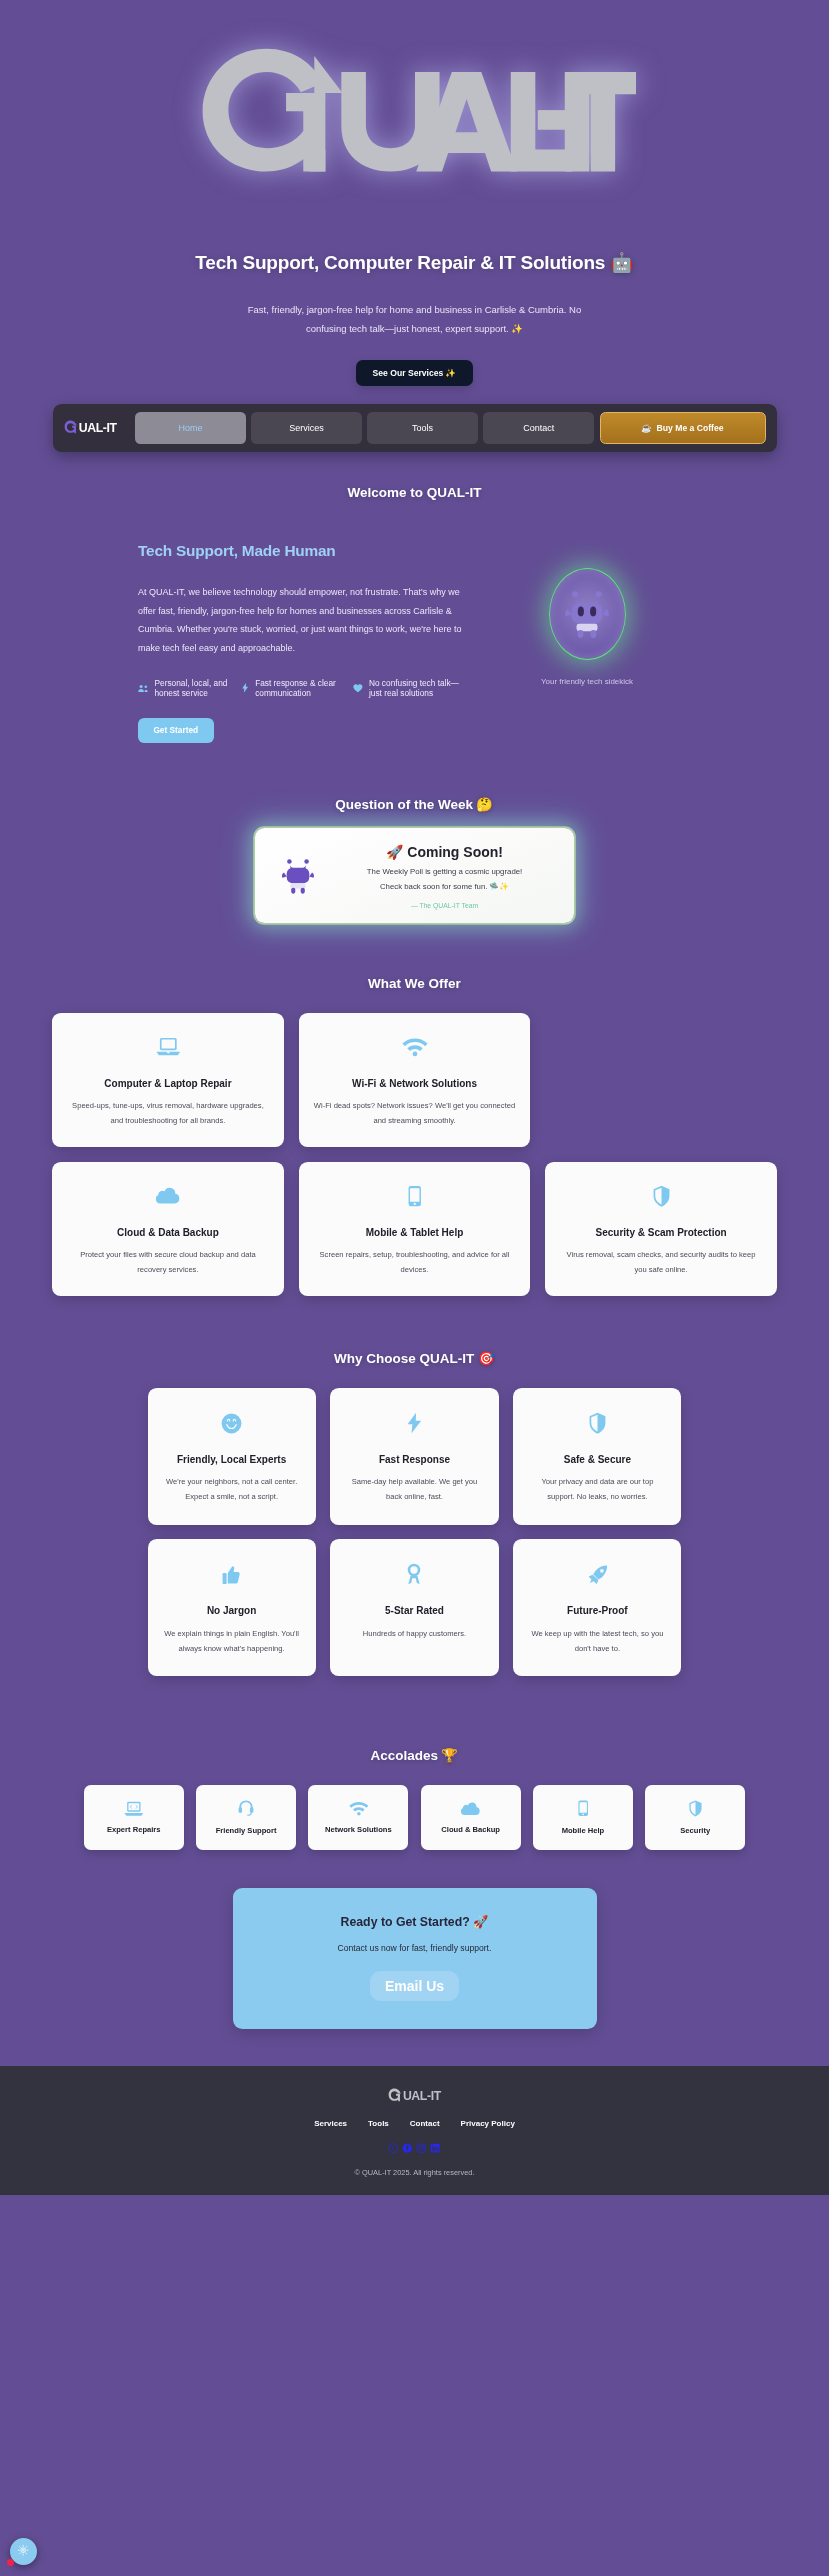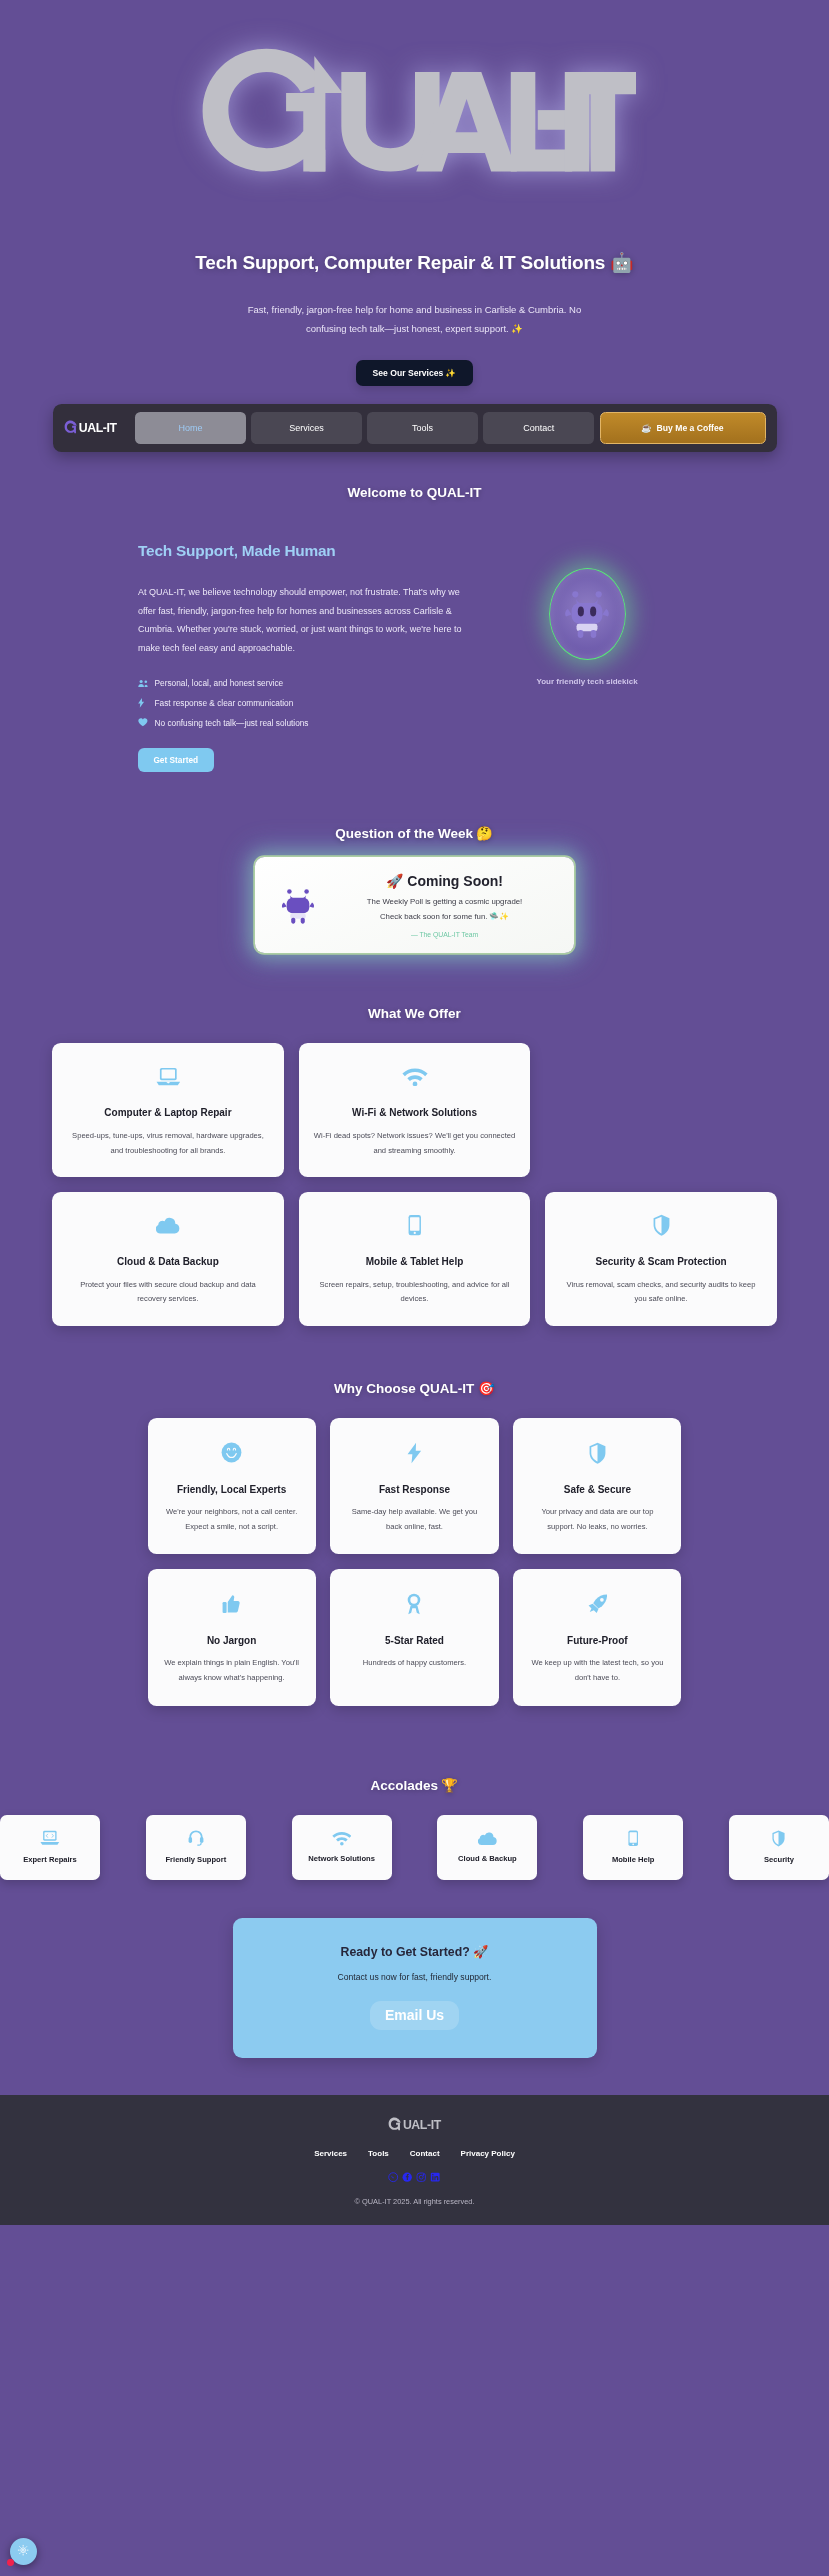--- a/index.html
+++ b/index.html
@@ -88,38 +88,38 @@
   .about {
     display: flex; gap: 37px; align-items: flex-start;
     width: 553px; margin: 42px auto 0;
   }
   .about-left { width: 326px; }
   .about-h2 {
     font-size: 15.4px; font-weight: 700; color: #9FD0F5;
     margin-bottom: 23px; letter-spacing: -0.2px;
   }
   .about-p { font-size: 9px; line-height: 2.05; color: #ece7f8; }
-  .about-list { margin-top: 21px; display: flex; flex-direction: column; gap: 9.8px; }
+  .about-list { margin-top: 21px; display: flex; flex-direction: row; gap: 9.8px; }
   .about-li { display: flex; align-items: center; gap: 6.1px; font-size: 8.3px; color: #f0ecfa; }
   .about-li .ic { color: #7FC9F0; display: inline-flex; width: 10.4px; }
   .btn-started {
     margin-top: 20px; background: #7FC9F0; color: #fff; border: none;
     font-family: inherit; font-weight: 700; font-size: 8.3px;
     padding: 7.4px 15.4px; border-radius: 6.1px; cursor: pointer;
   }
   .about-right { width: 172px; text-align: center; padding-top: 26px; }
   .mascot-circle {
     width: 77px; height: 92px; margin: 0 auto;
     border-radius: 50%;
     border: 1.8px solid #5BE37B;
     background: radial-gradient(circle at 50% 45%, #8E7DC4 0%, #6d5aab 70%);
     display: flex; align-items: center; justify-content: center;
     box-shadow: 0 0 21px 6.1px rgba(110,240,150,.45), inset 0 0 11px rgba(255,255,255,.18);
   }
-  .mascot-cap { margin-top: 17px; font-size: 8px; color: #cfc4ea; font-weight: bold; }
+  .mascot-cap { margin-top: 17px; font-size: 8px; color: #cfc4ea; }
 
   
   .qotw-wrap { margin-top: 53px; }
   .qotw-card {
     width: 319px; margin: 16px auto 0;
     background: linear-gradient(160deg,#ffffff 0%,#f5f7f4 100%);
     border-radius: 9.2px;
     padding: 16px 18.4px 14.7px;
     display: flex; align-items: center; gap: 11px;
     box-shadow: 0 0 0 1.8px rgba(190,230,160,.75), 0 0 18.4px 4.9px rgba(150,230,180,.40),
@@ -144,21 +144,21 @@
   }
   .card .card-ic { color: #7FC9F0; display: flex; justify-content: center; height: 28px; align-items: center; }
   .card-h { margin-top: 17px; font-size: 10px; font-weight: 700; color: #20202b; }
   .card-p { margin-top: 10.4px; font-size: 7.6px; line-height: 1.95; color: #4b4b57; }
 
   .why-grid { width: 534px; margin-left: auto; margin-right: auto; }
   .why-grid .card { padding: 21px 13.5px 19.7px; min-height: 131px; }
 
   
   .acc-row {
-    display: flex; justify-content: space-between; gap: 12.3px; margin-top: 22px;
+    display: flex; justify-content: center; gap: 12.3px; margin-top: 22px;
   }
   .acc-card {
     background: #FBFBFC; border-radius: 6.8px;
     width: 100px; height: 65px;
     display: flex; flex-direction: column; align-items: center; justify-content: center;
     gap: 8.6px;
     box-shadow: 0 3.1px 9.8px rgba(0,0,0,.18);
   }
   .acc-card .acc-ic { color: #7FC9F0; display: flex; }
   .acc-lbl { font-size: 7.6px; font-weight: 700; color: #20202b; }

